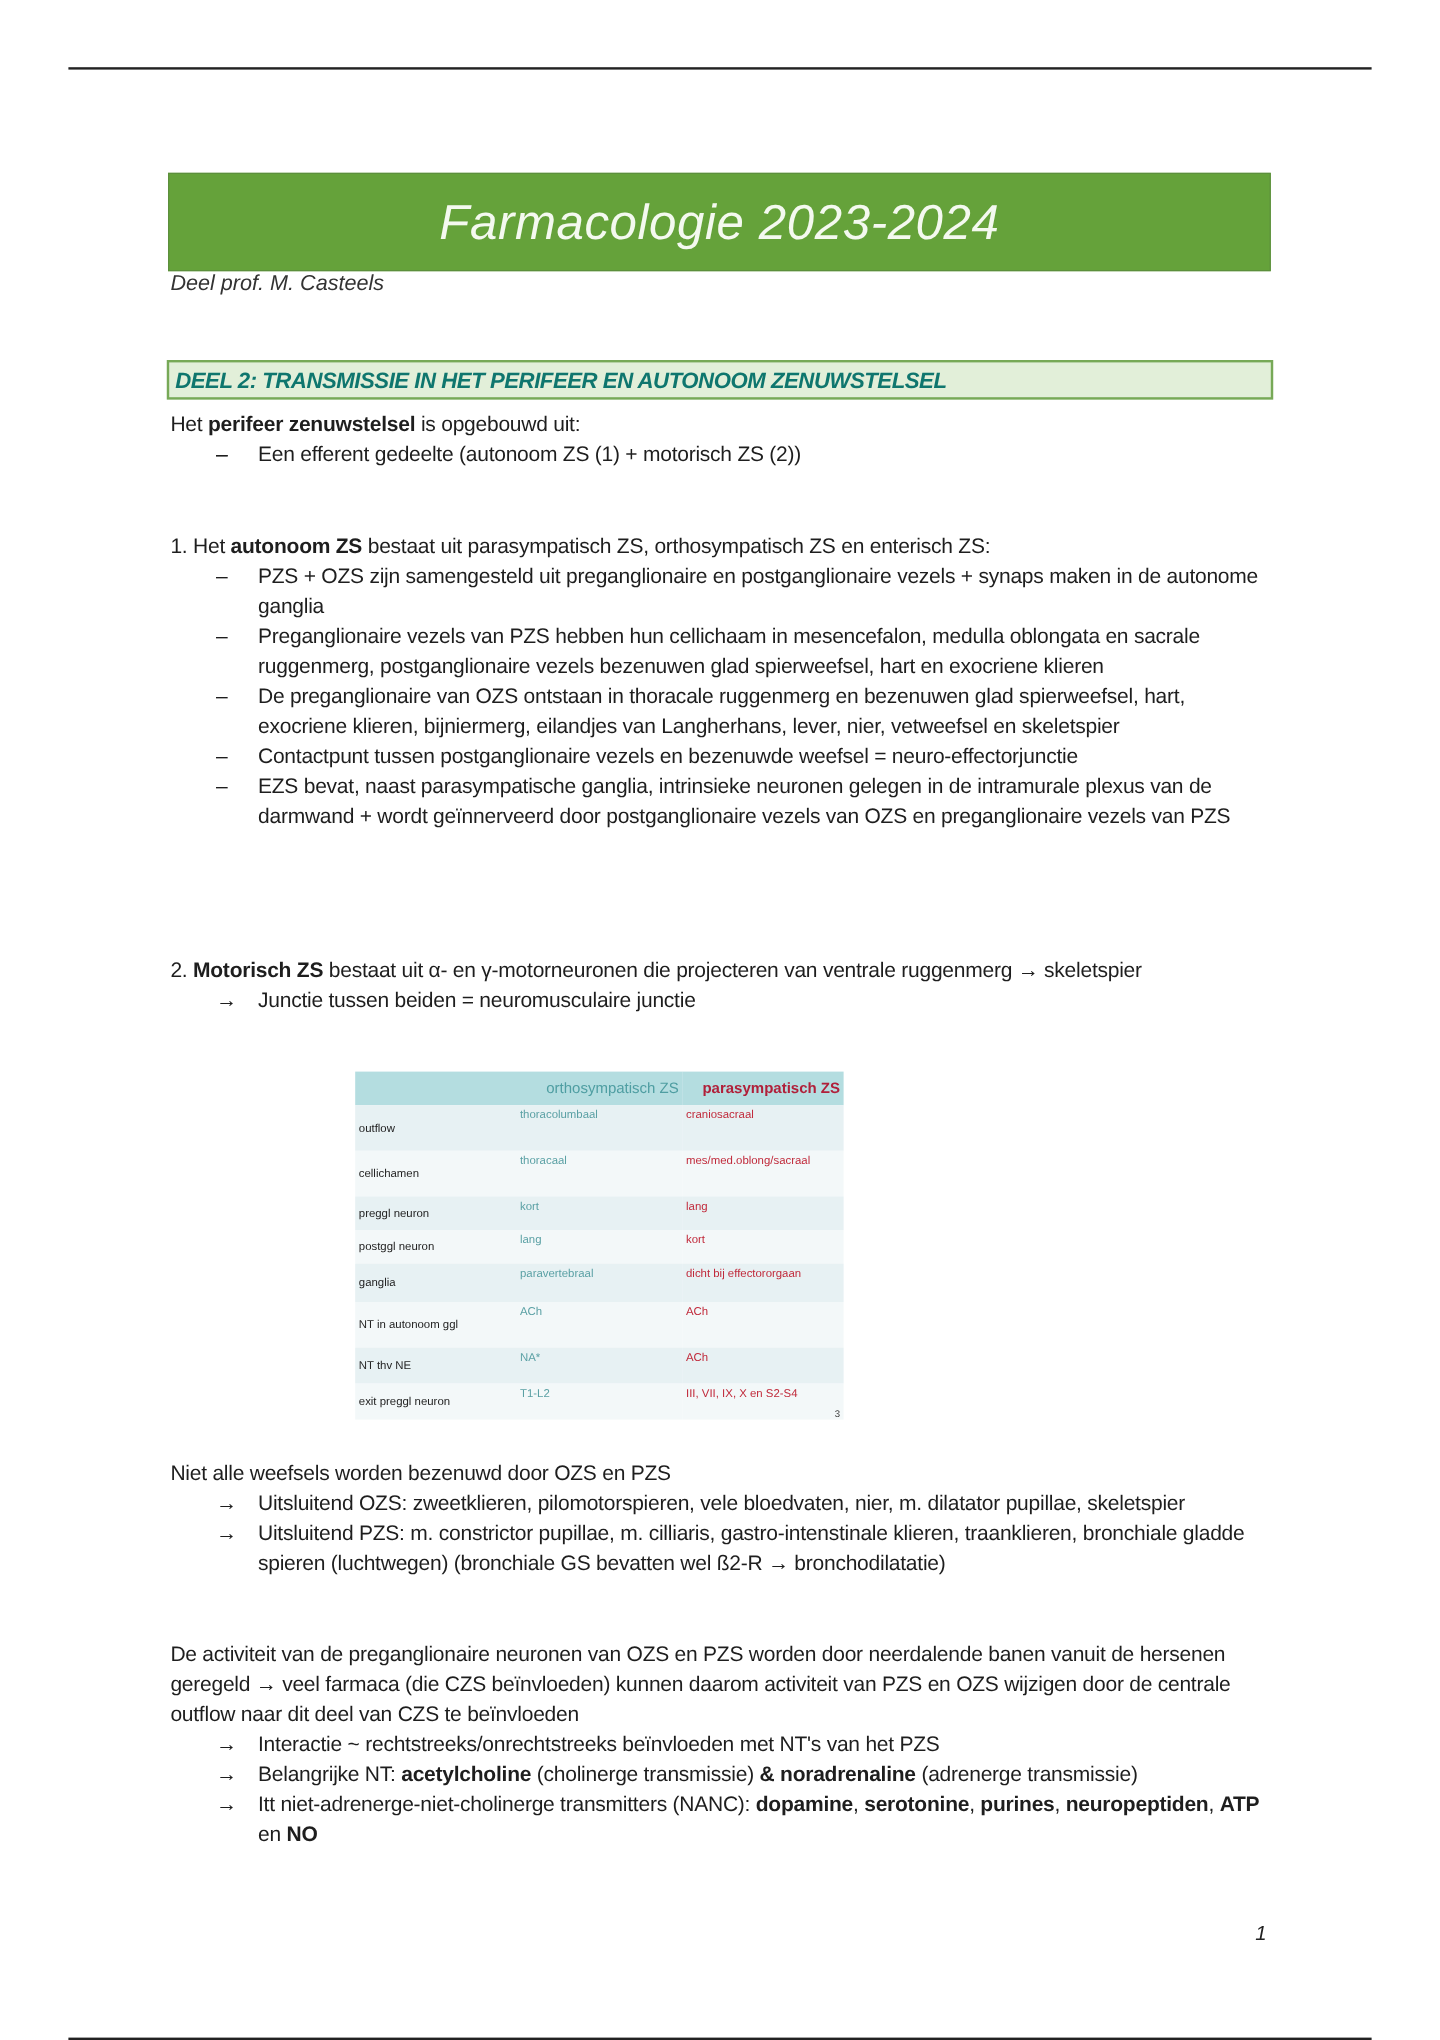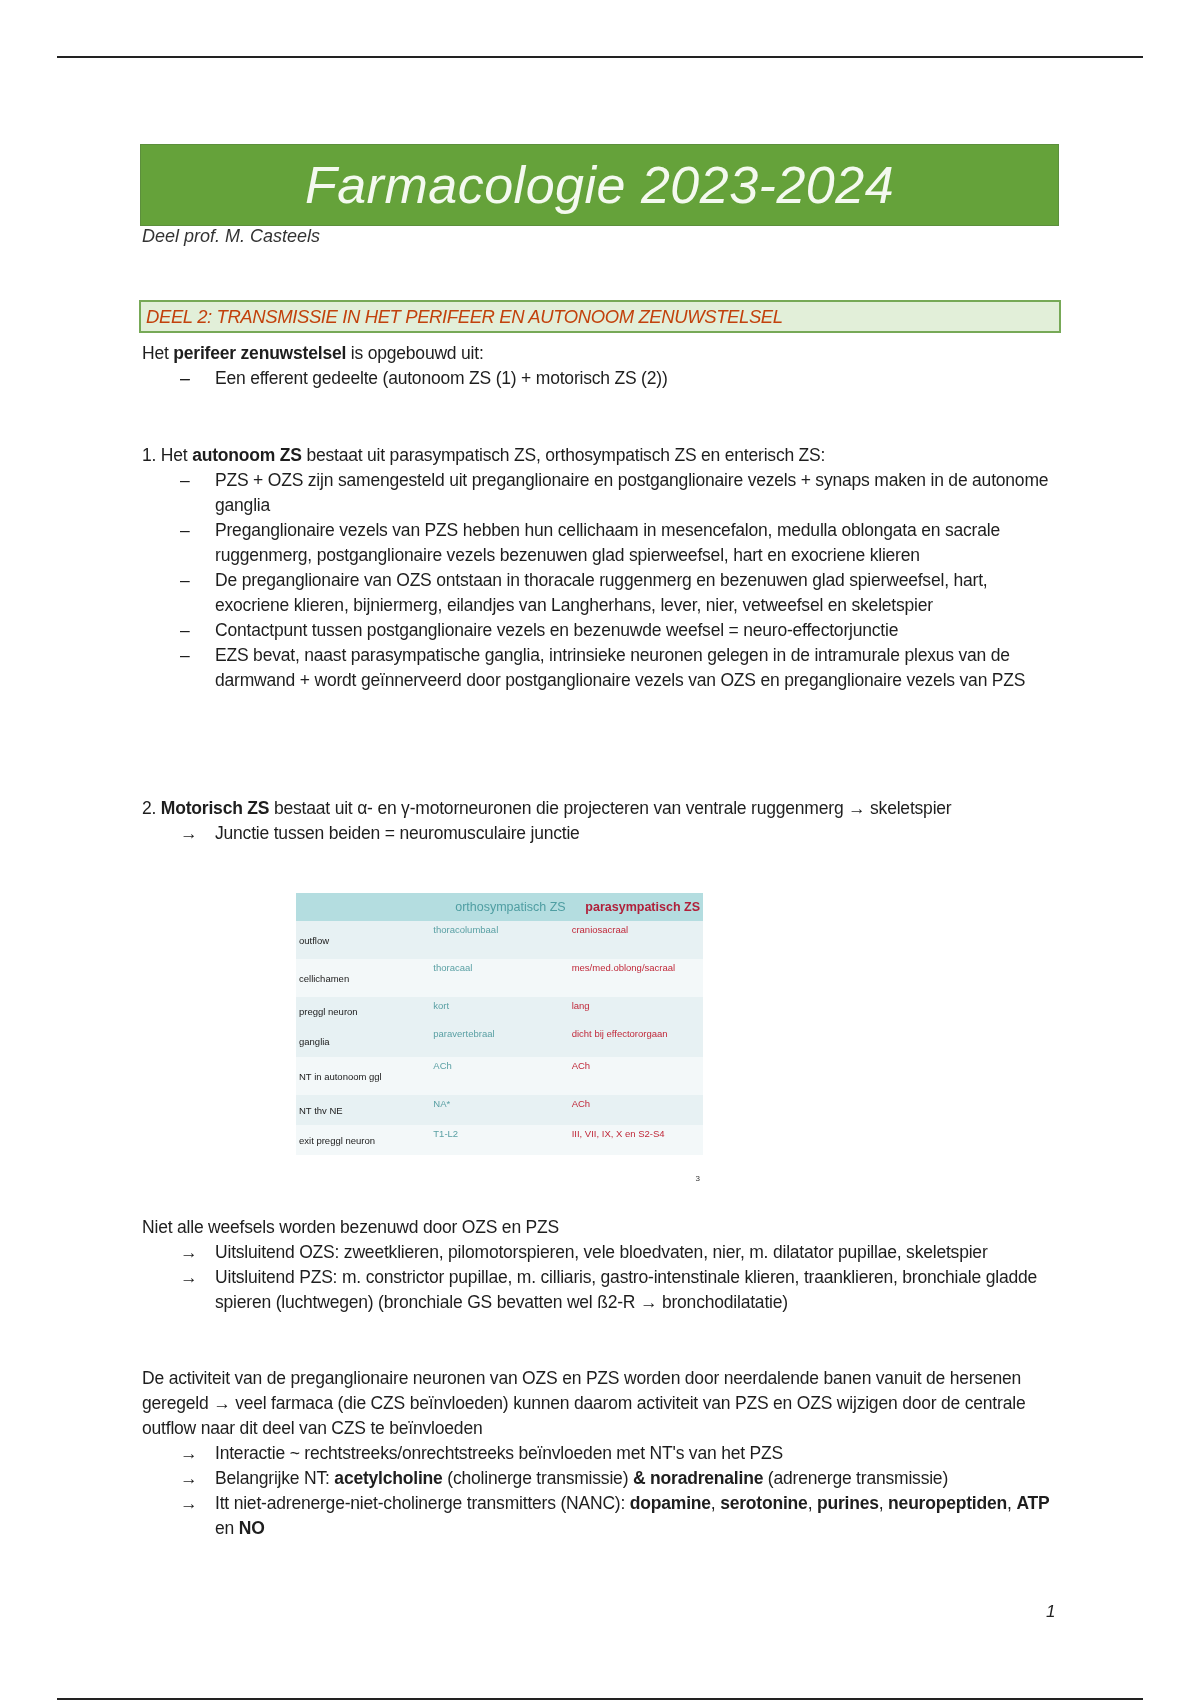--- a/index.html
+++ b/index.html
@@ -9,30 +9,30 @@
   }
   .rule { position: absolute; left: 57px; width: 1086px; height: 2px; background: #222; }
   .rule.top { top: 56px; }
   .rule.bottom { top: 1698px; }
 
   .banner {
     position: absolute; left: 140px; top: 144px; width: 919px; height: 82px;
     background: #65a23a; border: 1px solid #5c8f3c; box-sizing: border-box;
     display: flex; align-items: center; justify-content: center;
   }
-  .banner-title { color: #f4f9ef; font-style: italic; font-size: 52px; letter-spacing: 0.5px; }
+  .banner-title { color: #f4f9ef; font-style: italic; font-size: 41px; letter-spacing: 0.5px; }
 
   .subtitle { position: absolute; left: 142px; top: 226px; font-style: italic; font-size: 18px; color: #333; }
 
   .section-header {
     position: absolute; left: 139px; top: 300px; width: 922px; height: 33px; box-sizing: border-box;
     background: #e2efd9; border: 2px solid #77a957;
     display: flex; align-items: center; padding-left: 5px;
   }
-  .section-header-text { font-weight: normal; font-style: italic; color: #c2410c; font-size: 18.5px; letter-spacing: -0.4px; }
+  .section-header-text { font-weight: bold; font-style: italic; color: #0f766e; font-size: 18.5px; letter-spacing: -0.4px; }
 
   .content { position: absolute; left: 142px; width: 920px; font-size: 17.5px; line-height: 25px; letter-spacing: -0.2px; }
   .content p { margin: 0; }
   .content b { font-weight: bold; }
   ul.dash, ul.arrow { list-style: none; margin: 0; padding: 0; }
   ul.dash li, ul.arrow li { position: relative; padding-left: 73px; }
   ul.dash li .mark, ul.arrow li .mark { position: absolute; left: 38px; top: 0; }
 
   .table-wrap {
     position: absolute; left: 296px; top: 893px; width: 407px; height: 292px; background: #fff;
@@ -114,20 +114,25 @@
         <tr class="even" style="height: 38px;">
           <td class="label">cellichamen</td>
           <td class="ortho">thoracaal</td>
           <td class="para">mes/med.oblong/sacraal</td>
         </tr>
         <tr class="odd" style="height: 28px;">
           <td class="label">preggl neuron</td>
           <td class="ortho">kort</td>
           <td class="para">lang</td>
         </tr>
+        <tr class="even" style="height: 28px;">
+          <td class="label">postggl neuron</td>
+          <td class="ortho">lang</td>
+          <td class="para">kort</td>
+        </tr>
         <tr class="odd" style="height: 32px;">
           <td class="label">ganglia</td>
           <td class="ortho">paravertebraal</td>
           <td class="para">dicht bij effectororgaan</td>
         </tr>
         <tr class="even" style="height: 38px;">
           <td class="label">NT in autonoom ggl</td>
           <td class="ortho">ACh</td>
           <td class="para">ACh</td>
         </tr>

